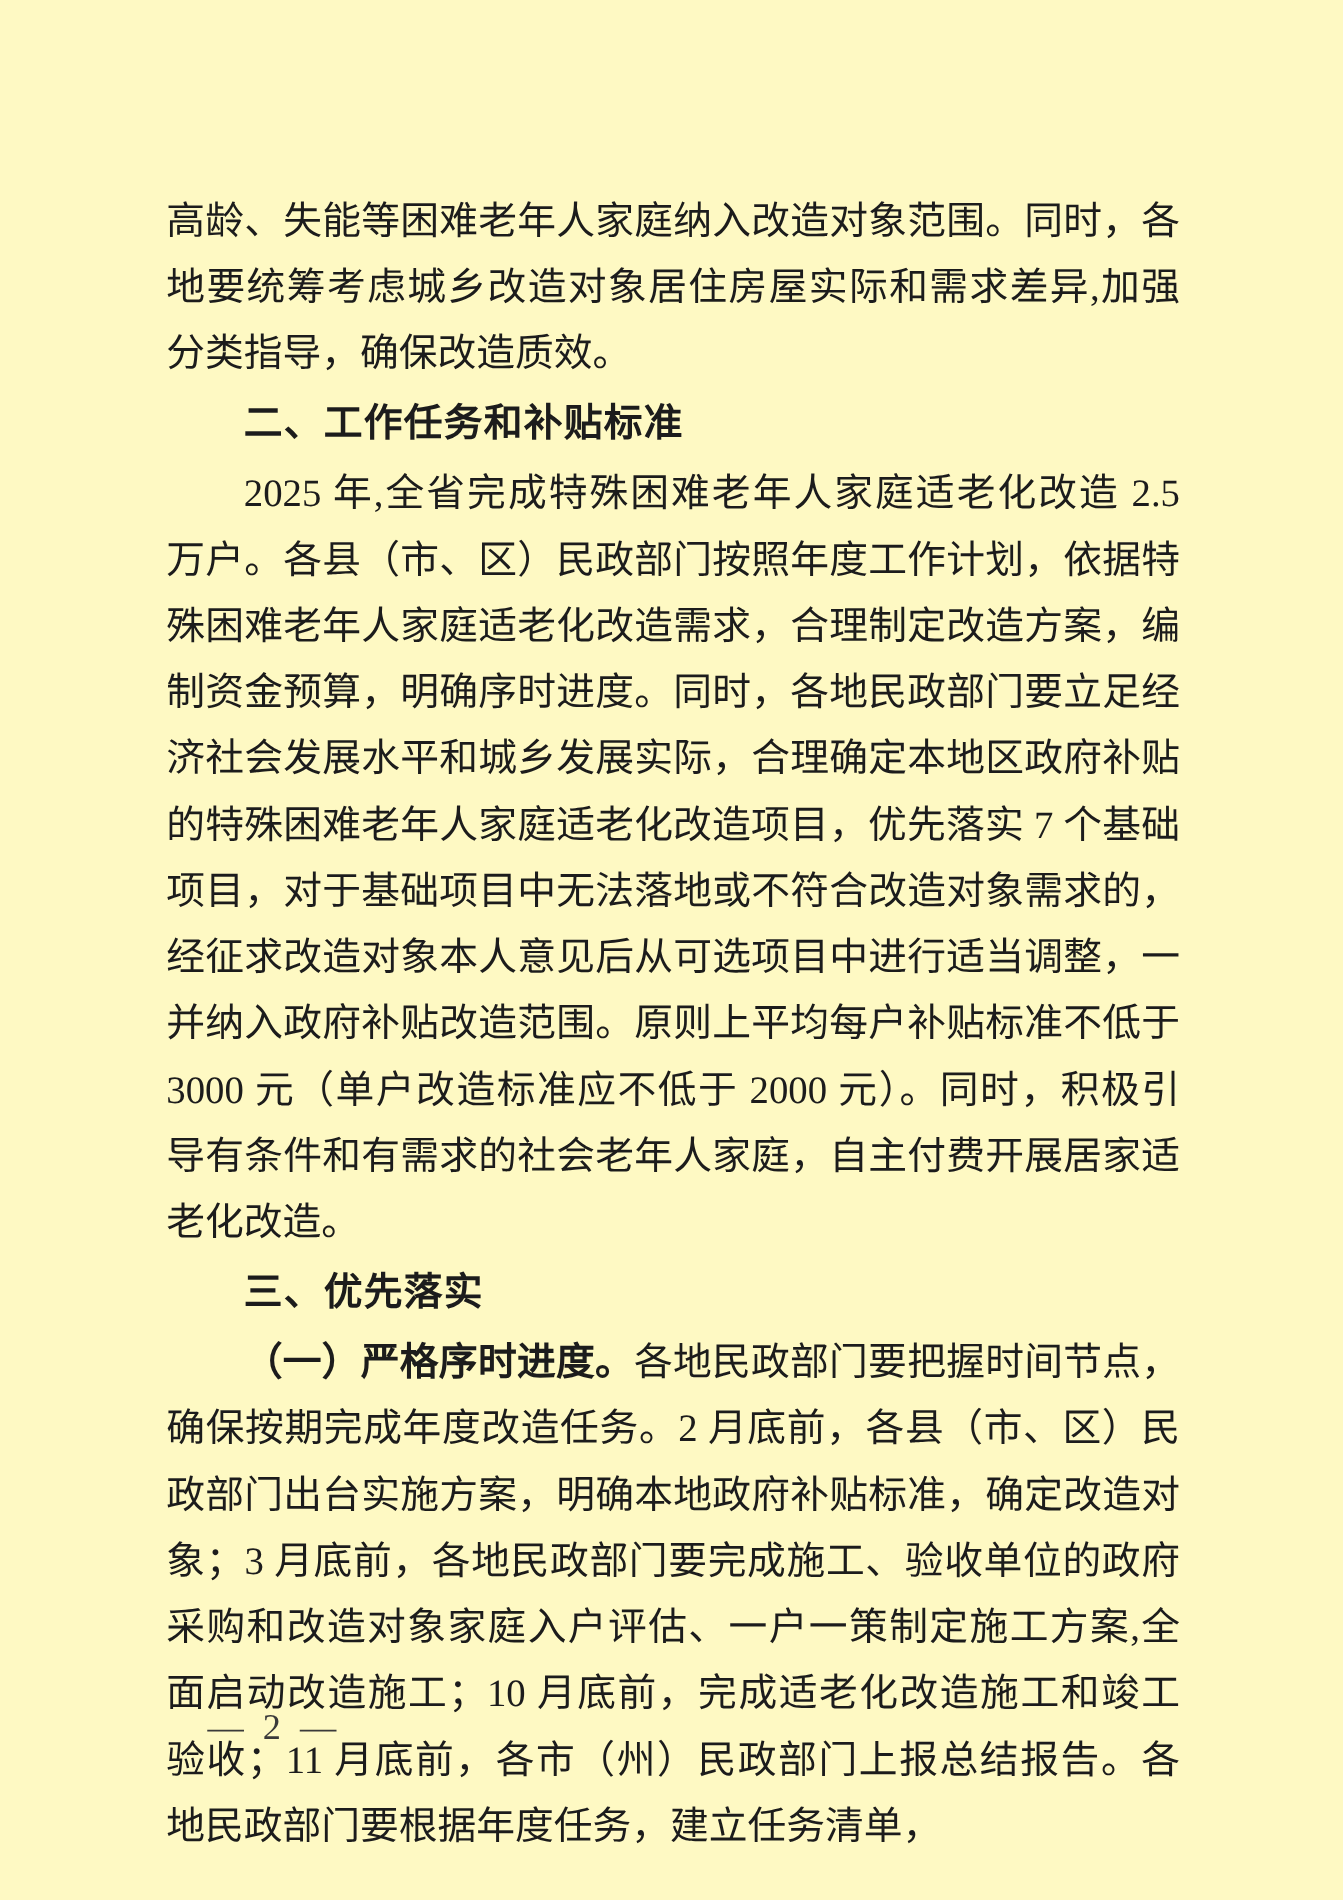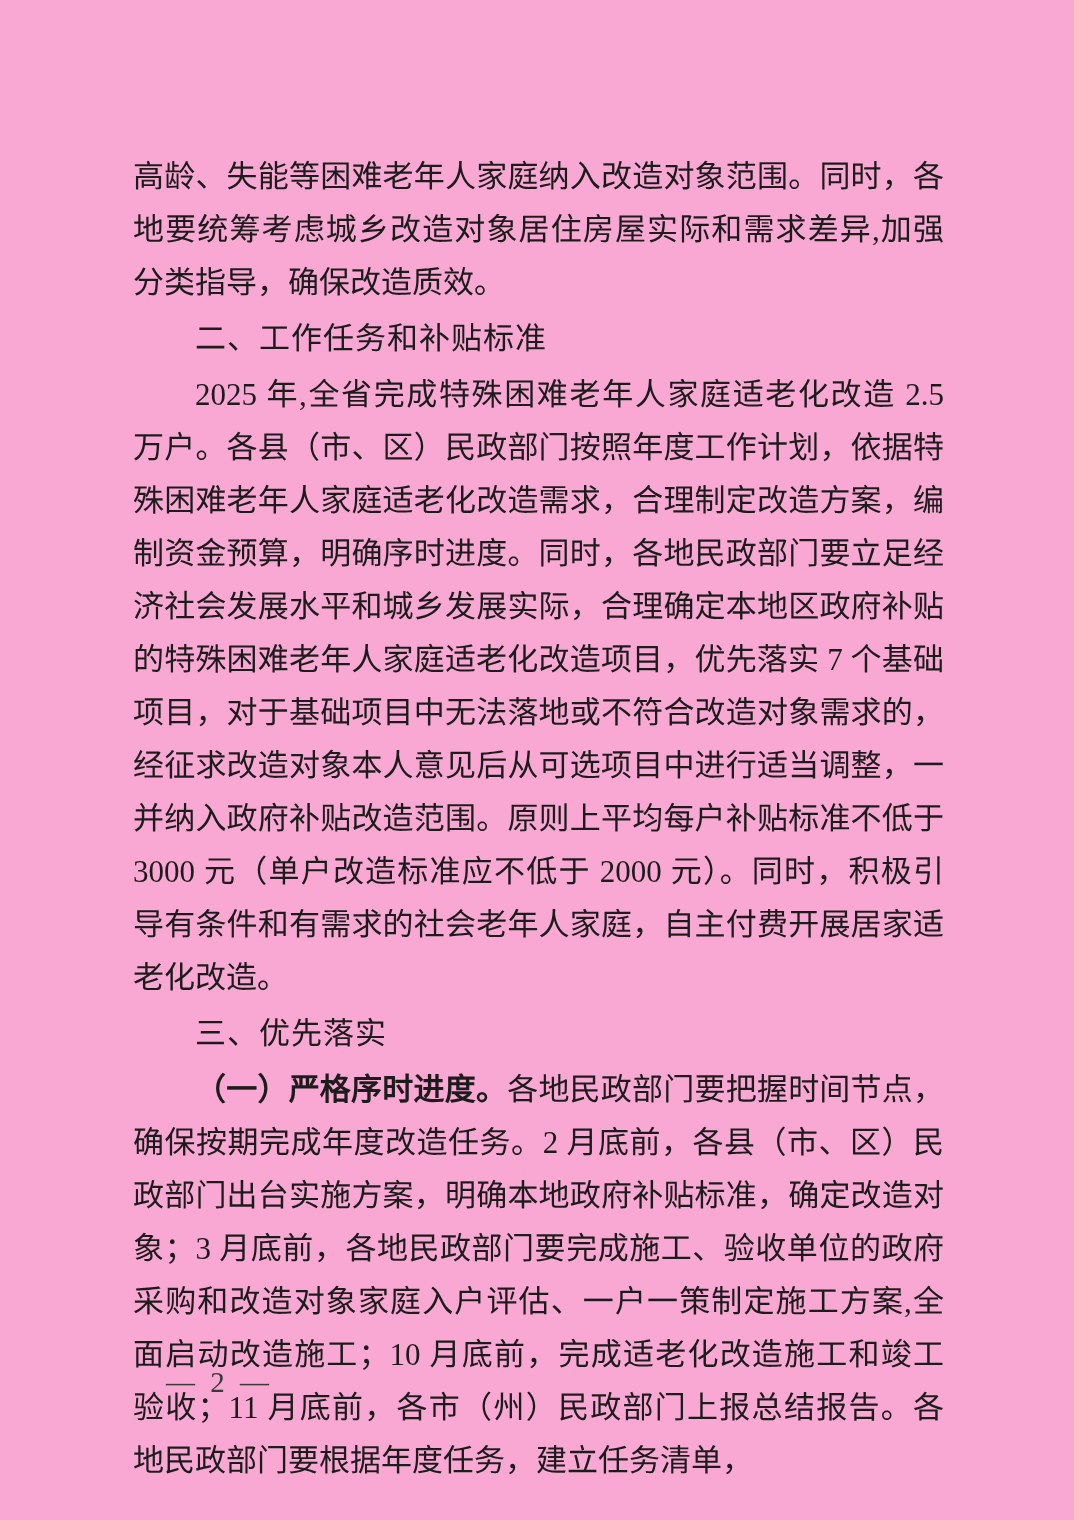--- a/index.html
+++ b/index.html
@@ -5,41 +5,41 @@
   html, body {
     margin: 0;
     padding: 0;
     background: #ffffff;
   }
   .page {
     position: relative;
     width: 1074px;
     height: 1520px;
     margin: 0 auto;
-    background: #f9a8d4;
+    background: #fef9c3;
     box-sizing: border-box;
     padding: 150px 130px 0 133px;
     overflow: hidden;
     color: #1c1c1c;
     font-family: "Liberation Serif", "DejaVu Serif", serif;
     font-size: 31px;
     line-height: 53px;
   }
   .para {
     margin: 0;
     text-align: justify;
     text-align-last: left;
   }
   .para.indent {
     text-indent: 2em;
   }
   .section-heading {
     margin: 3px 0 3px 0;
     font-family: "Liberation Sans", "DejaVu Sans", sans-serif;
-    font-weight: 400;
+    font-weight: 700;
     font-size: 31px;
     line-height: 53px;
     text-indent: 2em;
     letter-spacing: 1px;
   }
   .lead-bold {
     font-weight: 700;
   }
   .page-number {
     position: absolute;

